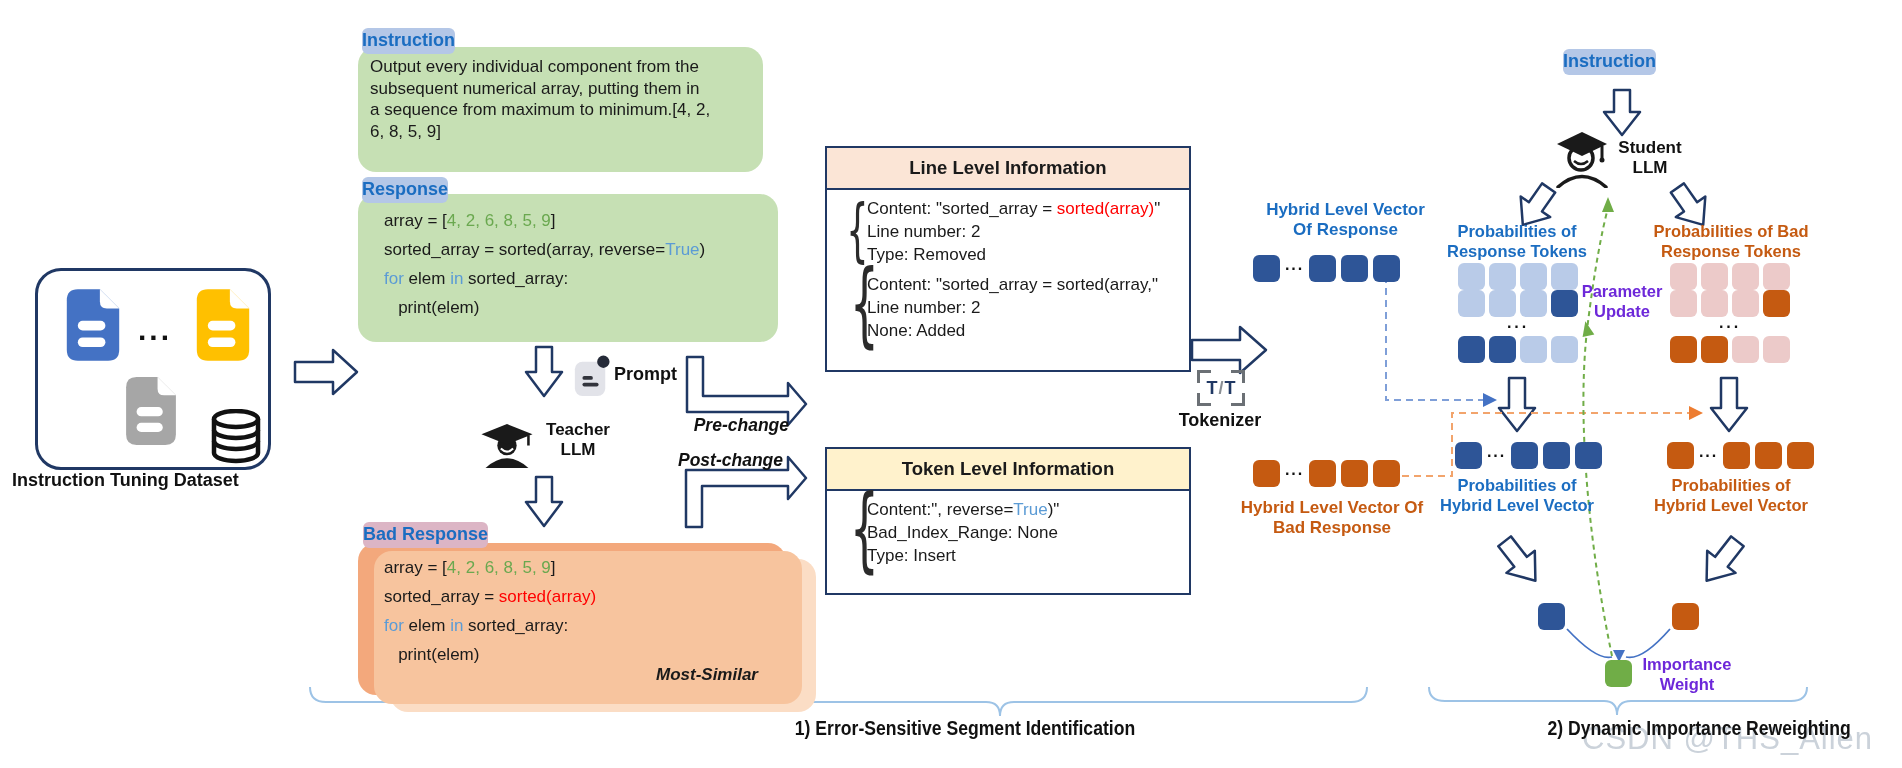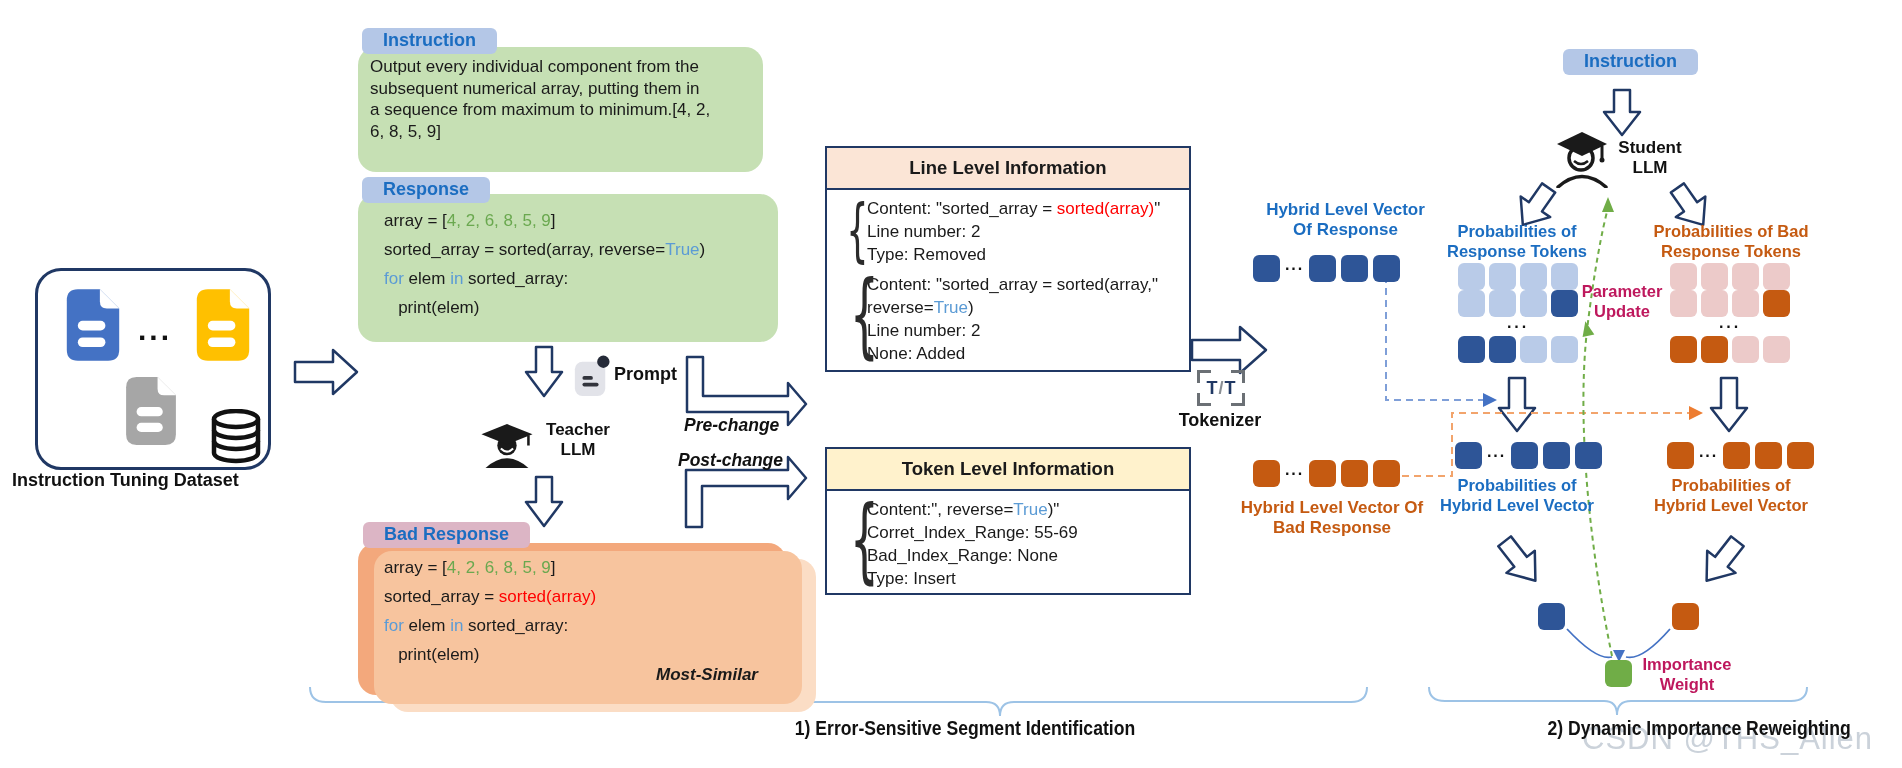--- a/index.html
+++ b/index.html
@@ -1,21 +1,21 @@
 <!DOCTYPE html>
 <html><head>
 <meta charset="utf-8">
 <style>
   html,body{margin:0;padding:0;background:#fff;}
   #canvas{position:relative;width:1902px;height:768px;background:#fff;overflow:hidden;
           font-family:"Liberation Sans",sans-serif;color:#1a1a1a;}
   .overlay{position:absolute;left:0;top:0;z-index:1;}
   
   .chip{position:absolute;z-index:4;background:#b4c7e7;color:#1b6dc1;font-weight:bold;
-        font-size:18px;padding:3px 21px;border-radius:6px;line-height:1.1;}
+        font-size:18px;padding:3px 0;border-radius:6px;line-height:1.1;}
   .chip-pink{background:#dcb5c5;}
   
   .gbox{position:absolute;background:#c6e0b4;border-radius:18px;z-index:2;}
   .itext{padding:9px 12px;font-size:17px;line-height:21.5px;white-space:pre-line;}
   .codewrap{padding:12px 0 0 26px;}
   .codeline{white-space:pre;font-size:17px;line-height:29px;font-weight:500;}
   .c-k{color:#1a1a1a;} .c-g{color:#6aa84f;} .c-b{color:#5b9bd5;} .c-r{color:#ff0000;}
   
   .box-bad{position:absolute;background:#f3a87c;border-radius:18px;z-index:2;}
   .box-bad::before{content:"";position:absolute;left:16px;top:8px;right:-16px;bottom:-9px;
@@ -42,21 +42,21 @@
   .trow{display:flex;gap:4px;}
   .grid-blue .sq{background:#b9cbe8;} .grid-blue .sq.on{background:#2e5597;}
   .grid-orange .sq{background:#eccac9;} .grid-orange .sq.on{background:#c55a11;}
   .gdots{text-align:center;font-weight:bold;font-size:16px;line-height:11px;letter-spacing:2px;color:#111;}
   .vec{position:absolute;display:flex;align-items:center;gap:5px;z-index:2;}
   .vec-blue .sq{background:#2e5597;} .vec-orange .sq{background:#c55a11;}
   .vdots{font-weight:bold;font-size:16px;letter-spacing:1px;line-height:27px;color:#111;}
   .bigsq{position:absolute;width:27px;height:27px;border-radius:6px;z-index:2;}
   
   .plabel{position:absolute;white-space:pre-line;font-weight:bold;text-align:center;line-height:1.2;z-index:2;}
-  .blue-t{color:#1b6dc1;} .orange-t{color:#c55a11;} .green-t{color:#be185d;}
+  .blue-t{color:#1b6dc1;} .orange-t{color:#c55a11;} .green-t{color:#6d28d9;}
   .blacklab{position:absolute;font-weight:bold;color:#111;z-index:2;}
   .itlab{font-style:italic;}
   .seclab{position:absolute;font-weight:bold;font-size:20px;color:#111;text-align:center;
           transform:scaleX(.88);transform-origin:center;z-index:3;white-space:nowrap;}
   .watermark{position:absolute;font-size:31px;color:#cbd2da;letter-spacing:1px;z-index:2;white-space:nowrap;}
   
   .dataset-box{position:absolute;border:3px solid #203864;border-radius:26px;background:#fff;z-index:2;}
   .bigdots{position:absolute;font-weight:bold;font-size:30px;letter-spacing:3px;color:#111;}
   
   .ttbox{position:absolute;width:48px;height:36px;z-index:2;display:flex;align-items:center;justify-content:center;
@@ -165,21 +165,21 @@
   <svg class="icon" style="left:479px;top:421px;" width="58" height="47" viewBox="0 0 56 46">
     <circle cx="27" cy="24" r="9.5" fill="#1a1a1a"></circle>
     <path d="M21,27 Q27,33 33,27" stroke="#fff" stroke-width="2" fill="none"></path>
     <polygon points="2,13 27,3 52,13 27,23" fill="#1a1a1a"></polygon>
     <path d="M48,14 V24" stroke="#1a1a1a" stroke-width="2.5"></path>
     <path d="M6,46 Q27,27 48,46 Z" fill="#1a1a1a"></path>
   </svg>
   <div class="plabel" style="left:538px;top:420px;width:80px;color:#111;font-size:17px;">Teacher
 LLM</div>
 
-  <div class="blacklab itlab" style="left:684px;top:415px;width:105px;text-align:left;font-size:17.5px;">Pre-change</div>
+  <div class="blacklab itlab" style="left:684px;top:415px;width:105px;text-align:right;font-size:17.5px;">Pre-change</div>
   <div class="blacklab itlab" style="left:678px;top:450px;width:112px;text-align:left;font-size:17.5px;">Post-change</div>
 
   <div class="chip chip-pink" style="left:363px;top:522px;">Bad Response</div>
   <div class="box-bad" style="left:358px;top:543px;width:428px;height:152px;">
     <div class="codewrap" style="padding-top:10px;">
         <div class="codeline"><span class="c-k">array = [</span><span class="c-g">4, 2, 6, 8, 5, 9</span><span class="c-k">]</span></div>
         <div class="codeline"><span class="c-k">sorted_array = </span><span class="c-r">sorted(array)</span></div>
         <div class="codeline"><span class="c-b">for</span><span class="c-k"> elem </span><span class="c-b">in</span><span class="c-k"> sorted_array:</span></div>
         <div class="codeline"><span class="c-k">   print(elem)</span></div>
       </div>
@@ -194,36 +194,34 @@
         <div>
             <div class="codeline"><span class="c-k">Content: "sorted_array = </span><span class="c-r">sorted(array)</span><span class="c-k">"</span></div>
             <div class="codeline"><span class="c-k">Line number: 2</span></div>
             <div class="codeline"><span class="c-k">Type: Removed</span></div>
           </div>
       </div>
       <div class="igroup">
         <span class="brace b4"></span>
         <div>
             <div class="codeline"><span class="c-k">Content: "sorted_array = sorted(array,"</span></div>
-            <div class="codeline"><span class="c-k">reverse=</span><span class="c-b">True</span><span class="c-k">)</span></div>
             <div class="codeline"><span class="c-k">Line number: 2</span></div>
             <div class="codeline"><span class="c-k">None: Added</span></div>
           </div>
       </div>
     </div>
   </div>
 
   <div class="infobox ib-token" style="left:825px;top:447px;width:366px;height:148px;">
     <div class="ib-head">Token Level Information</div>
     <div class="ib-body">
       <div class="igroup">
         <span class="brace b4"></span>
         <div>
             <div class="codeline"><span class="c-k">Content:", reverse=</span><span class="c-b">True</span><span class="c-k">)"</span></div>
-            <div class="codeline"><span class="c-k">Corret_Index_Range: 55-69</span></div>
             <div class="codeline"><span class="c-k">Bad_Index_Range: None</span></div>
             <div class="codeline"><span class="c-k">Type: Insert</span></div>
           </div>
       </div>
     </div>
   </div>
 
   <div class="ttbox" style="left:1197px;top:370px;">
     <span class="ttcorner tl"></span>
     <span class="ttcorner tr"></span>

